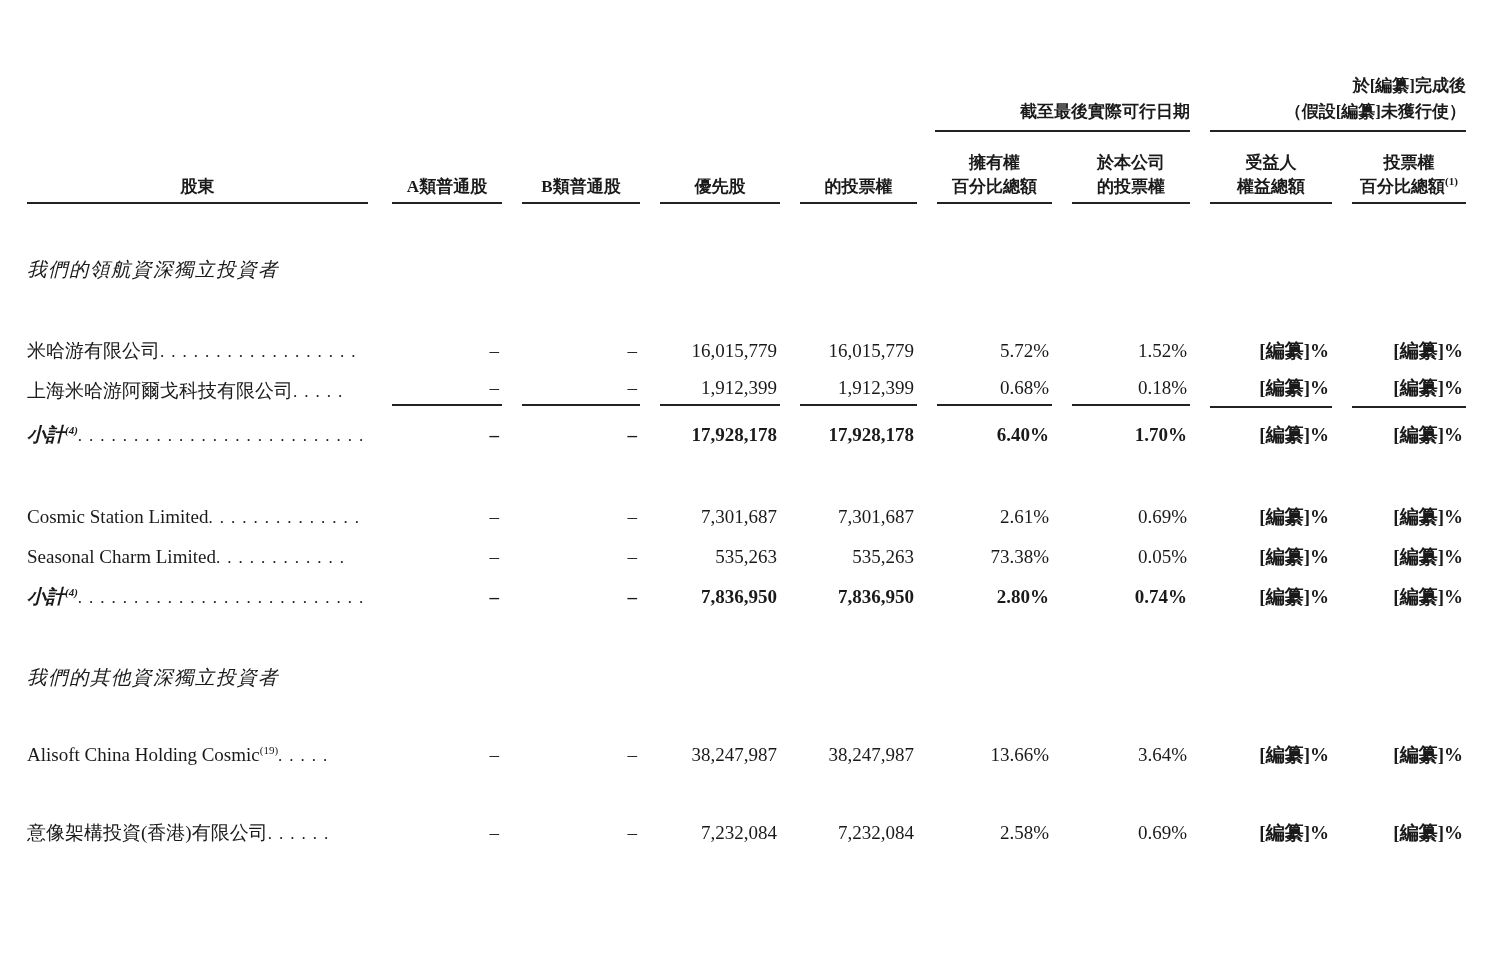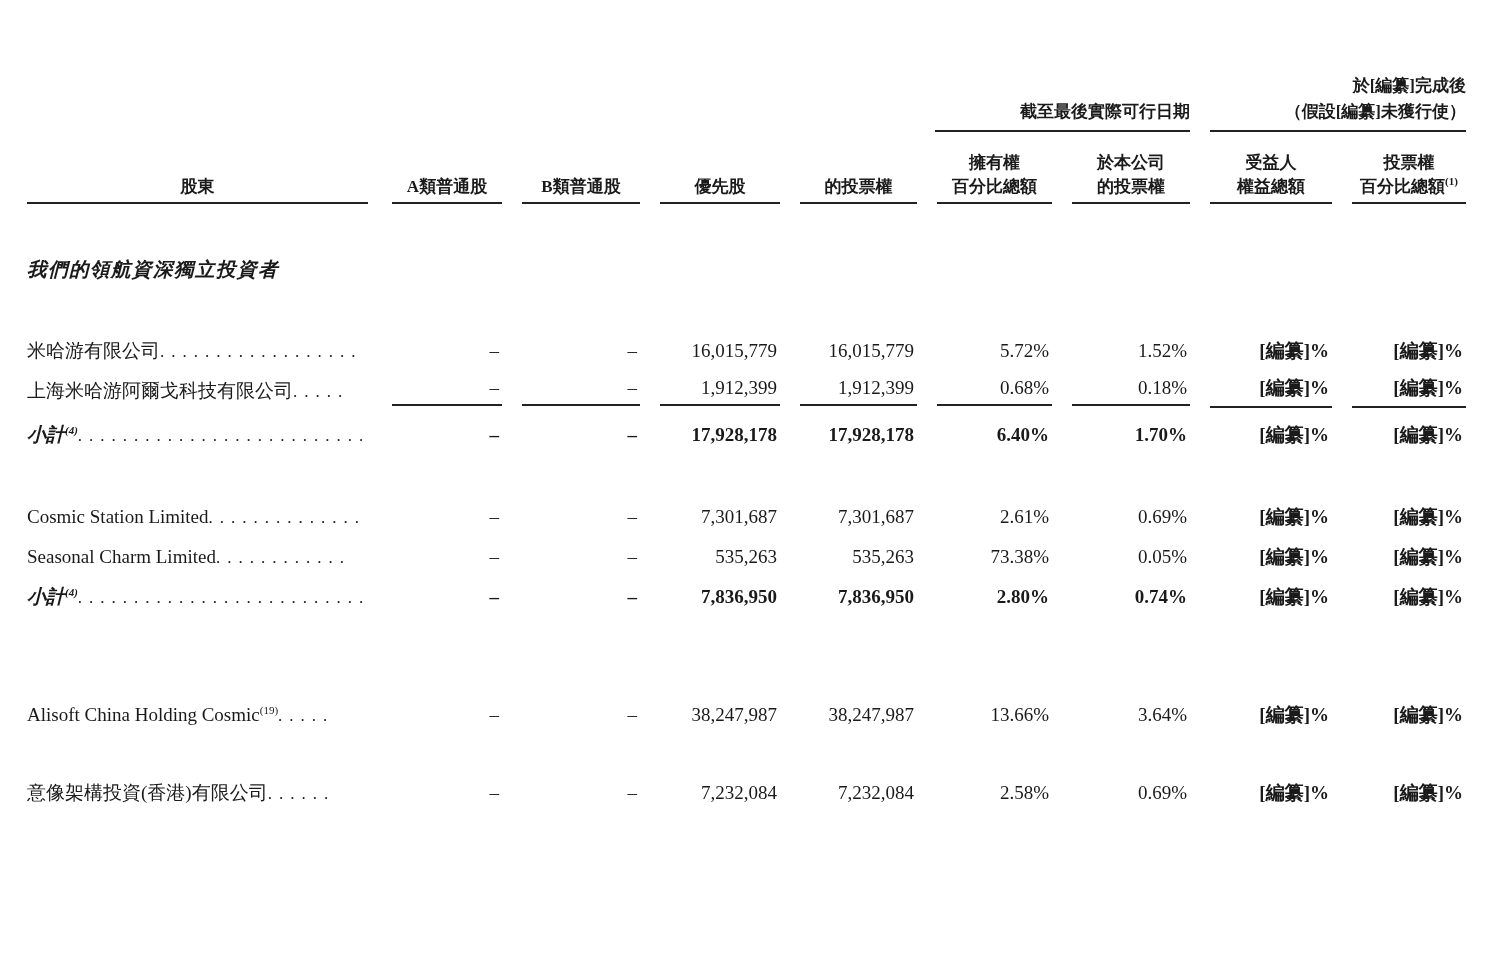--- a/index.html
+++ b/index.html
@@ -81,21 +81,21 @@
   }
   .red{font-weight:bold;}
   tr.subrow td{font-weight:bold;}
   tr.subrow .nm, tr.subrow sup{font-style:italic;}
   tr.sumrow td.v .cw{
     border-bottom:2px solid var(--line);
     margin-left:20px;
     padding-bottom:5px;
   }
   .stitle{
-    font-weight:bold;
+    font-weight:normal;
     font-style:italic;
     font-size:19.5px;
     letter-spacing:1.5px;
     white-space:nowrap;
   }
 </style>
 </head>
 <body>
 
 <div class="page">
@@ -350,20 +350,25 @@
           </td>
       <td class="v">
             <div class="cw">[編纂]%</div>
           </td>
     </tr>
 
     <tr class="sp40">
           <td colspan="9"></td>
         </tr>
 
+    <tr class="r40">
+      <td colspan="9">
+        <span class="stitle">我們的其他資深獨立投資者</span>
+      </td>
+    </tr>
 
     <tr class="sp38">
           <td colspan="9"></td>
         </tr>
 
     <tr class="drow r40">
       <td class="name"><span class="nm">Alisoft China Holding Cosmic</span><sup>(19)</sup><span class="dots">.....</span></td>
       <td class="v">
             <div class="cw">–</div>
           </td>

